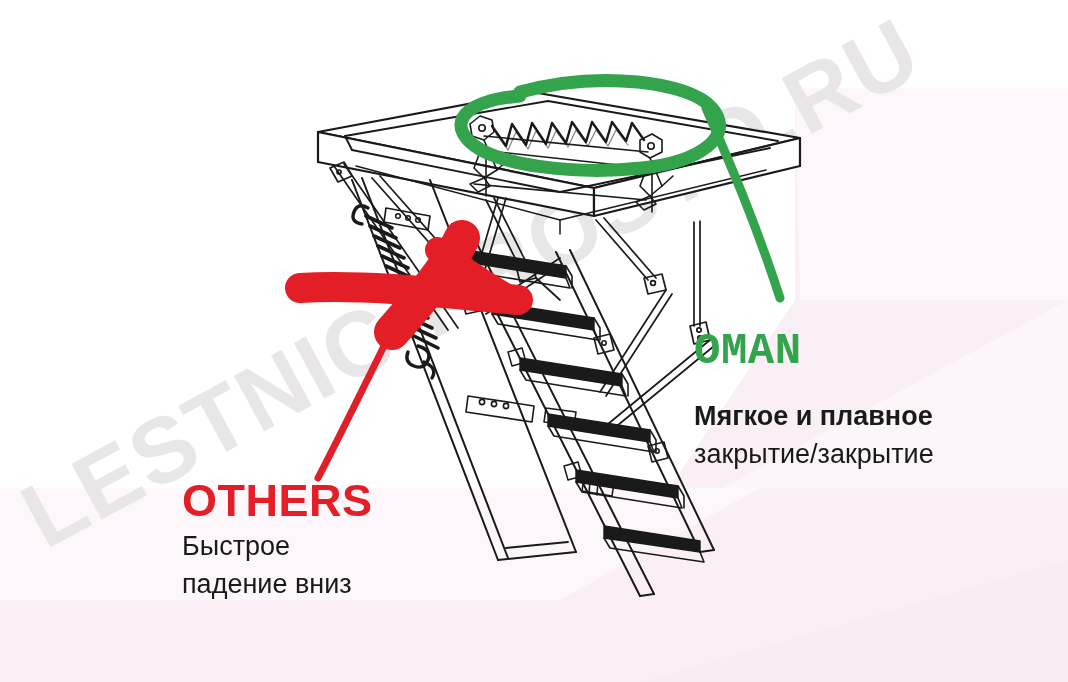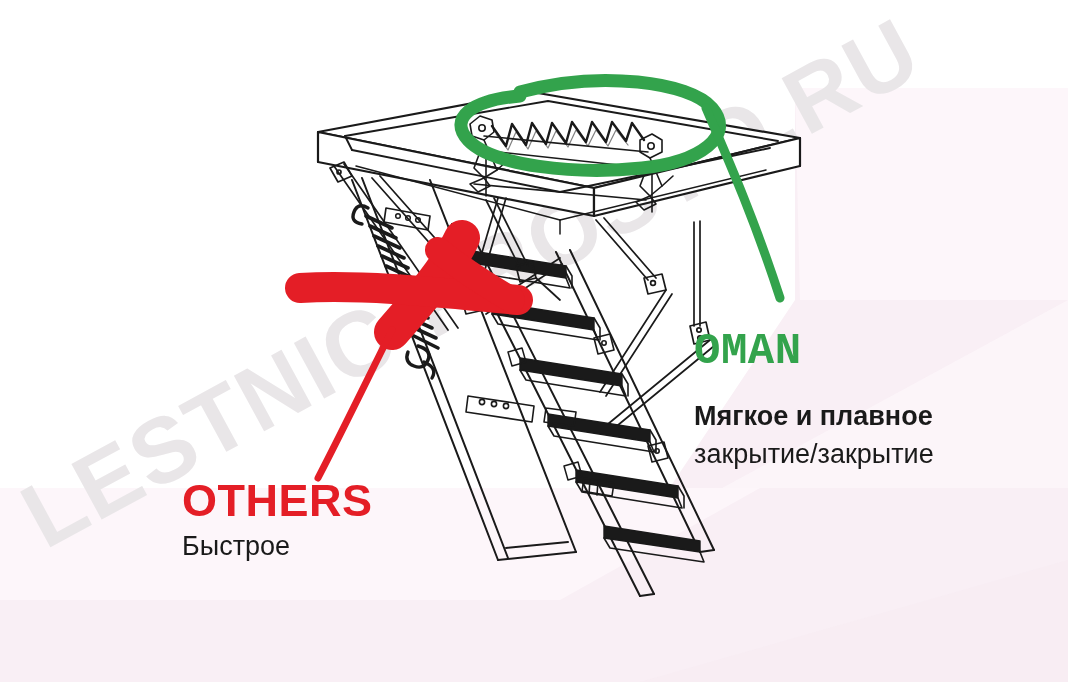--- a/index.html
+++ b/index.html
@@ -325,17 +325,18 @@
 
     <div class="label-block" style="left:694px; top:329px;">
       <div class="title-green">OMAN</div>
       <div class="sub-line" style="margin-top:24px;font-weight:bold;">Мягкое и плавное</div>
       <div class="sub-line">закрытие/закрытие</div>
     </div>
 
     <div class="label-block" style="left:182px; top:478px;">
       <div class="title-red">OTHERS</div>
       <div class="sub-line" style="margin-top:4px;">Быстрое</div>
+      <div class="sub-line">падение вниз</div>
     </div>
 
   </div>
 
 </div>
 
 </body></html>

